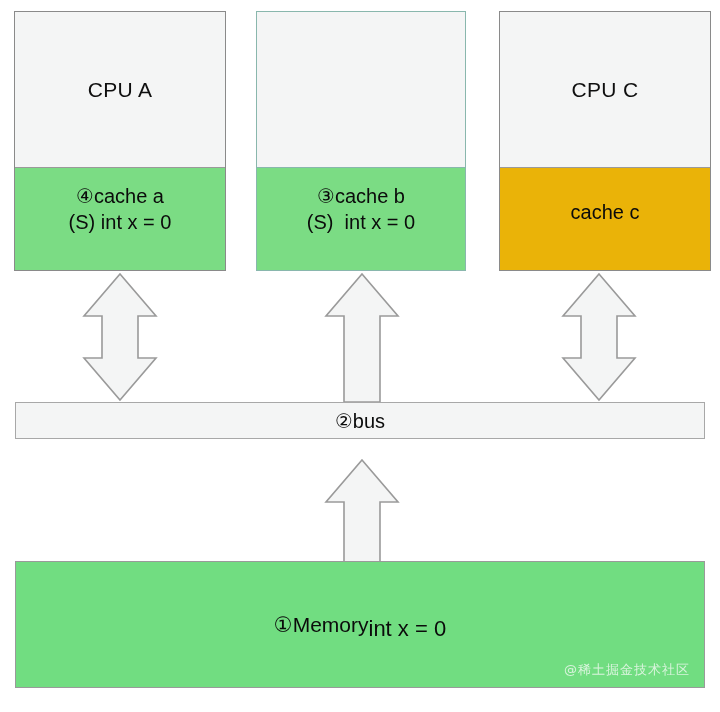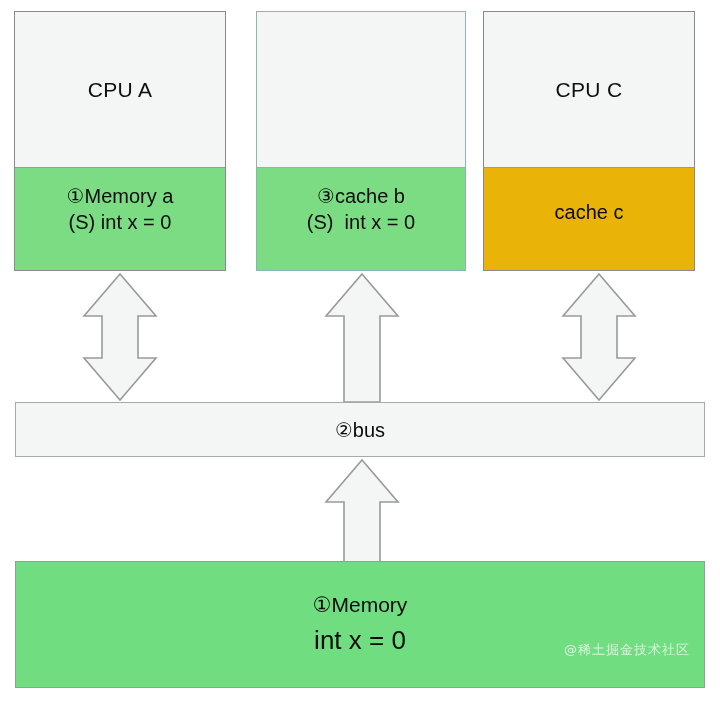--- a/index.html
+++ b/index.html
@@ -86,39 +86,38 @@
     color: #0b0b0b;
   }
 
   
   #memory-box {
     position: absolute;
     box-sizing: border-box;
     background: #71dd81;
     border: 1.5px solid #9a9a9a;
     display: flex;
-    flex-direction: column;
     align-items: center;
     justify-content: center;
   }
   #memory-title {
     font-size: 21px;
     color: #0b0b0b;
   }
   #memory-sub {
-    font-size: 26px;
+    font-size: 22px;
     color: #0b0b0b;
     margin-top: 8px;
   }
 
   
   #watermark {
     position: absolute;
     right: 14px;
-    bottom: 28px;
+    bottom: 8px;
     font-size: 13px;
     color: rgba(235, 248, 236, 0.85);
     letter-spacing: 1px;
     font-family: "DejaVu Sans", sans-serif;
     user-select: none;
   }
 
   
   .arrow-svg {
     position: absolute;
@@ -127,54 +126,54 @@
 </head>
 <body>
 
 <div id="canvas">
 
   <div class="cpu-box grey-border" id="col-a" style="left:14px; top:11px; width:212px; height:260px;">
     <div class="cpu-head" style="height:155px;">
       <span class="cpu-head-label">CPU A</span>
     </div>
     <div class="cache-cell green cache-divider-grey" style="height:103px;">
-      <span class="cache-line l1">①Memory a</span>
+      <span class="cache-line l1">④cache a</span>
       <span class="cache-line l2">(S) int x = 0</span>
     </div>
   </div>
 
   <div class="cpu-box teal-border" id="col-b" style="left:256px; top:11px; width:210px; height:260px;">
     <div class="cache-cell green cache-divider-teal" style="height:103px;">
       <span class="cache-line l1">③cache b</span>
       <span class="cache-line l2">(S)  int x = 0</span>
     </div>
   </div>
 
-  <div class="cpu-box grey-border" id="col-c" style="left:483px; top:11px; width:212px; height:260px;padding-left:17px;">
+  <div class="cpu-box grey-border" id="col-c" style="left:499px; top:11px; width:212px; height:260px;padding-left:17px;">
     <div class="cpu-head" style="height:155px;">
       <span class="cpu-head-label">CPU C</span>
     </div>
     <div class="cache-cell plain cache-divider-grey" style="height:103px;">
       <span class="cache-line solo">cache c</span>
     </div>
   </div>
 
   <svg class="arrow-svg" style="left:78px; top:272px;" width="84" height="130" viewBox="0 0 84 130">
     <polygon points="42,2 78,44 60,44 60,86 78,86 42,128 6,86 24,86 24,44 6,44" fill="#f4f5f5" stroke="#9a9a9a" stroke-width="1.6" stroke-linejoin="miter"></polygon>
   </svg>
 
   <svg class="arrow-svg" style="left:320px; top:272px;" width="84" height="130" viewBox="0 0 84 130">
     <polygon points="42,2 78,44 60,44 60,130 24,130 24,44 6,44" fill="#f4f5f5" stroke="#9a9a9a" stroke-width="1.6" stroke-linejoin="miter"></polygon>
   </svg>
 
   <svg class="arrow-svg" style="left:557px; top:272px;" width="84" height="130" viewBox="0 0 84 130">
     <polygon points="42,2 78,44 60,44 60,86 78,86 42,128 6,86 24,86 24,44 6,44" fill="#f4f5f5" stroke="#9a9a9a" stroke-width="1.6" stroke-linejoin="miter"></polygon>
   </svg>
 
-  <div id="bus-bar" style="left:15px; top:402px; width:690px; height:55px;">
+  <div id="bus-bar" style="left:15px; top:402px; width:690px; height:37px;">
     <span id="bus-label">②bus</span>
   </div>
 
   <svg class="arrow-svg" style="left:320px; top:458px;" width="84" height="104" viewBox="0 0 84 104">
     <polygon points="42,2 78,44 60,44 60,104 24,104 24,44 6,44" fill="#f4f5f5" stroke="#9a9a9a" stroke-width="1.6" stroke-linejoin="miter"></polygon>
   </svg>
 
   <div id="memory-box" style="left:15px; top:561px; width:690px; height:127px;">
     <span id="memory-title">①Memory</span>
     <span id="memory-sub">int x = 0</span>

